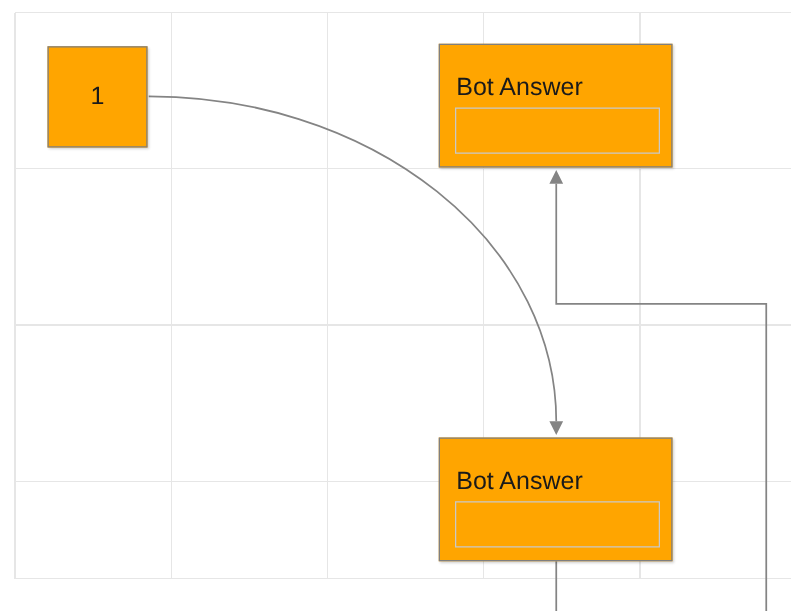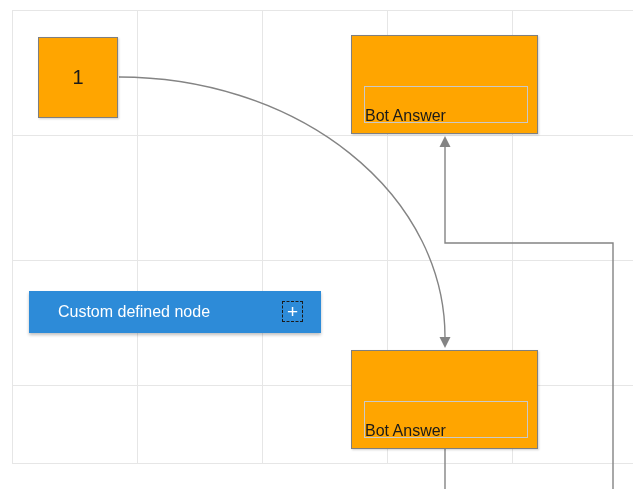--- a/index.html
+++ b/index.html
@@ -39,24 +39,23 @@
     color: var(--textDark);
   }
   .bot-node {
     width: 187px; height: 99px;
   }
   .bot-top    { left: 351px; top: 35px;  }
   .bot-bottom { left: 351px; top: 350px; }
   .bot-title {
     position: absolute;
     left: 13px; top: 23px;
-    font-size: 16px;
+    font-size: 20px;
     color: var(--textDark);
     white-space: nowrap;
-    margin-top: 48px;
   }
   .bot-field {
     position: absolute;
     left: 12px; top: 50px;
     width: 162px; height: 35px;
     border: 1px solid var(--fieldBorder);
     background: transparent;
   }
   .custom-node {
     left: 29px; top: 291px;
@@ -133,20 +132,14 @@
   <div class="node orange bot-node bot-top">
     <div class="bot-title">Bot Answer</div>
     <div class="bot-field"></div>
   </div>
 
   <div class="node orange bot-node bot-bottom">
     <div class="bot-title">Bot Answer</div>
     <div class="bot-field"></div>
   </div>
 
-  <div class="node custom-node">
-    <div class="custom-label">Custom defined node</div>
-    <div class="add-handle">
-      <span class="add-glyph">+</span>
-    </div>
-  </div>
 
 </div>
 
 </body></html>

